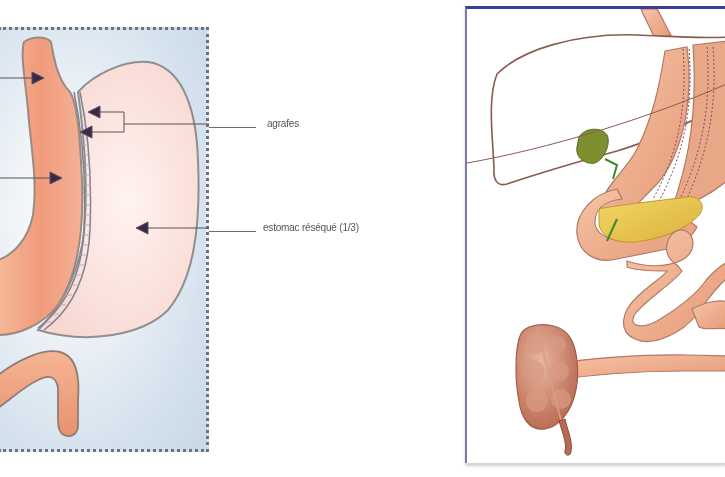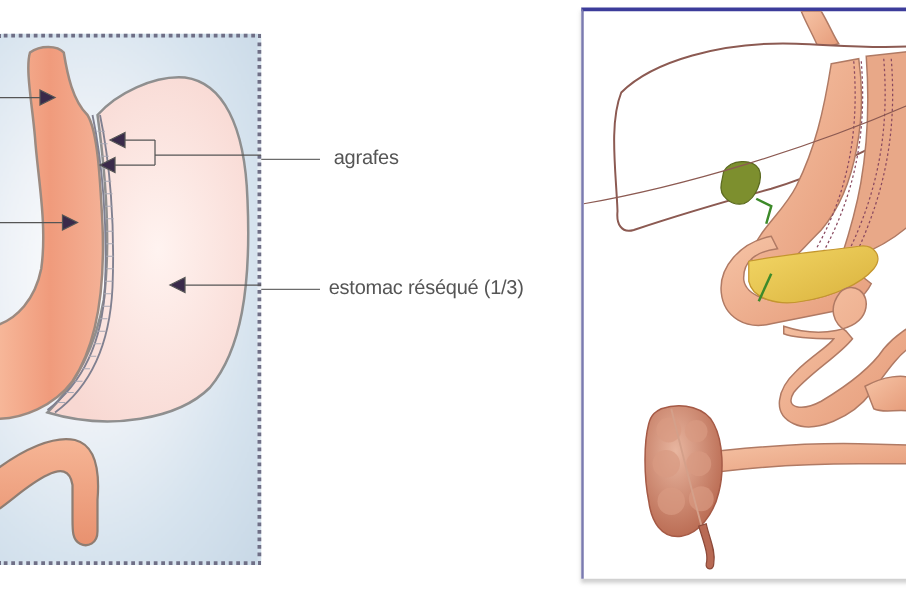--- a/index.html
+++ b/index.html
@@ -11,21 +11,21 @@
   .panel-left {
     position: absolute; left: -2px; top: 27px; width: 211px; height: 425px;
     background: radial-gradient(ellipse at 35% 45%, #ffffff 0%, #eef2f7 35%, #d6e3ee 70%, #c8d8e6 100%);
     border-top: 3px dotted #6f6f86;
     border-right: 3px dotted #6f6f86;
     border-bottom: 3px dotted #6f6f86;
     box-sizing: border-box;
   }
   .panel-left svg, .panel-right svg { position: absolute; left: 0; top: 0; }
   .label {
-    position: absolute; font-size: 16px; color: #555555; white-space: nowrap;
+    position: absolute; font-size: 10px; color: #555555; white-space: nowrap;
     letter-spacing: -0.2px;
   }
   .leader {
     position: absolute; height: 1px; background: #6b6b6b;
   }
   .panel-right {
     position: absolute; left: 465px; top: 6px; width: 262px; height: 457px;
     background: #ffffff;
     border-top: 3px solid #3c3c9a;
     border-left: 2px solid #7b7bb0;

